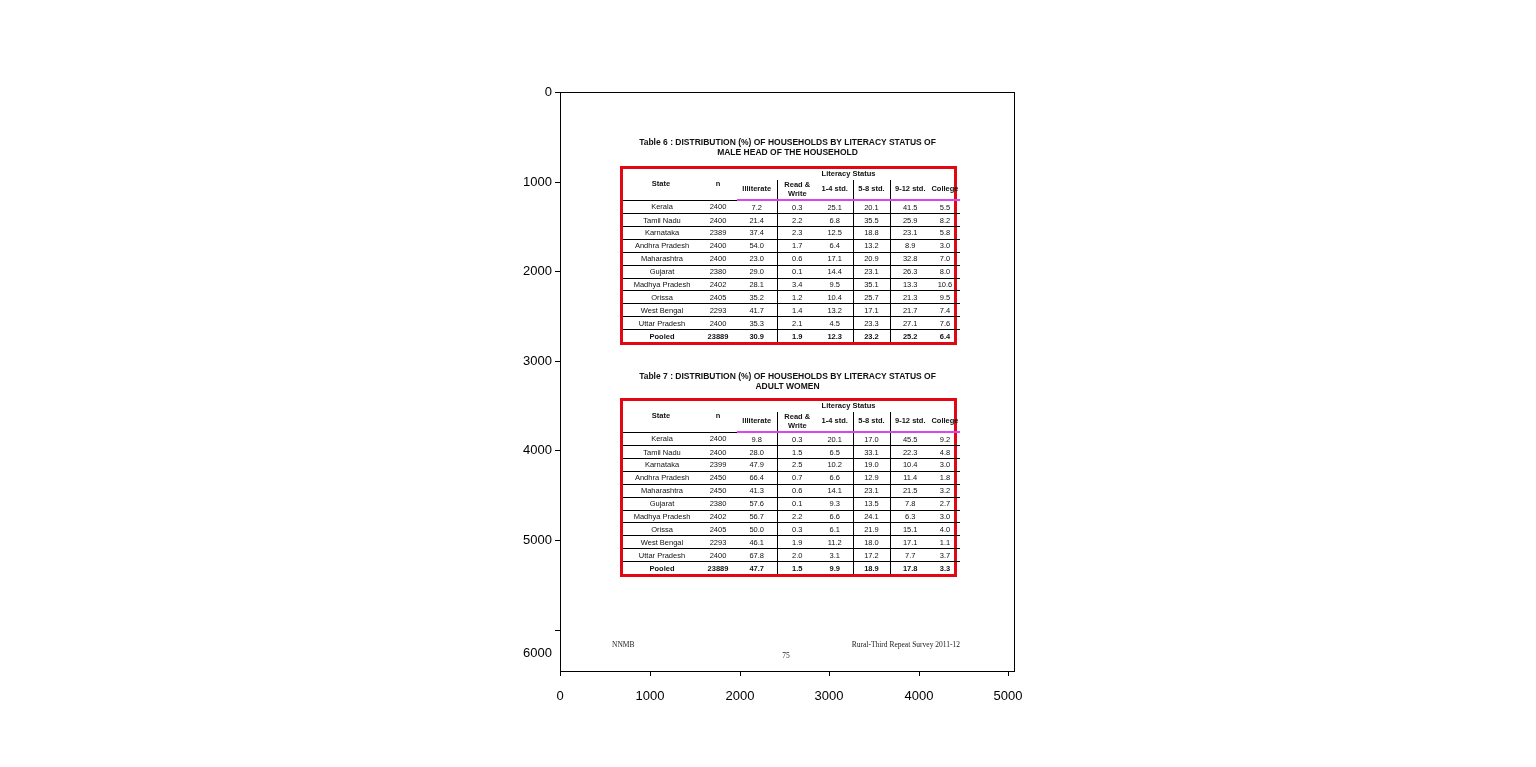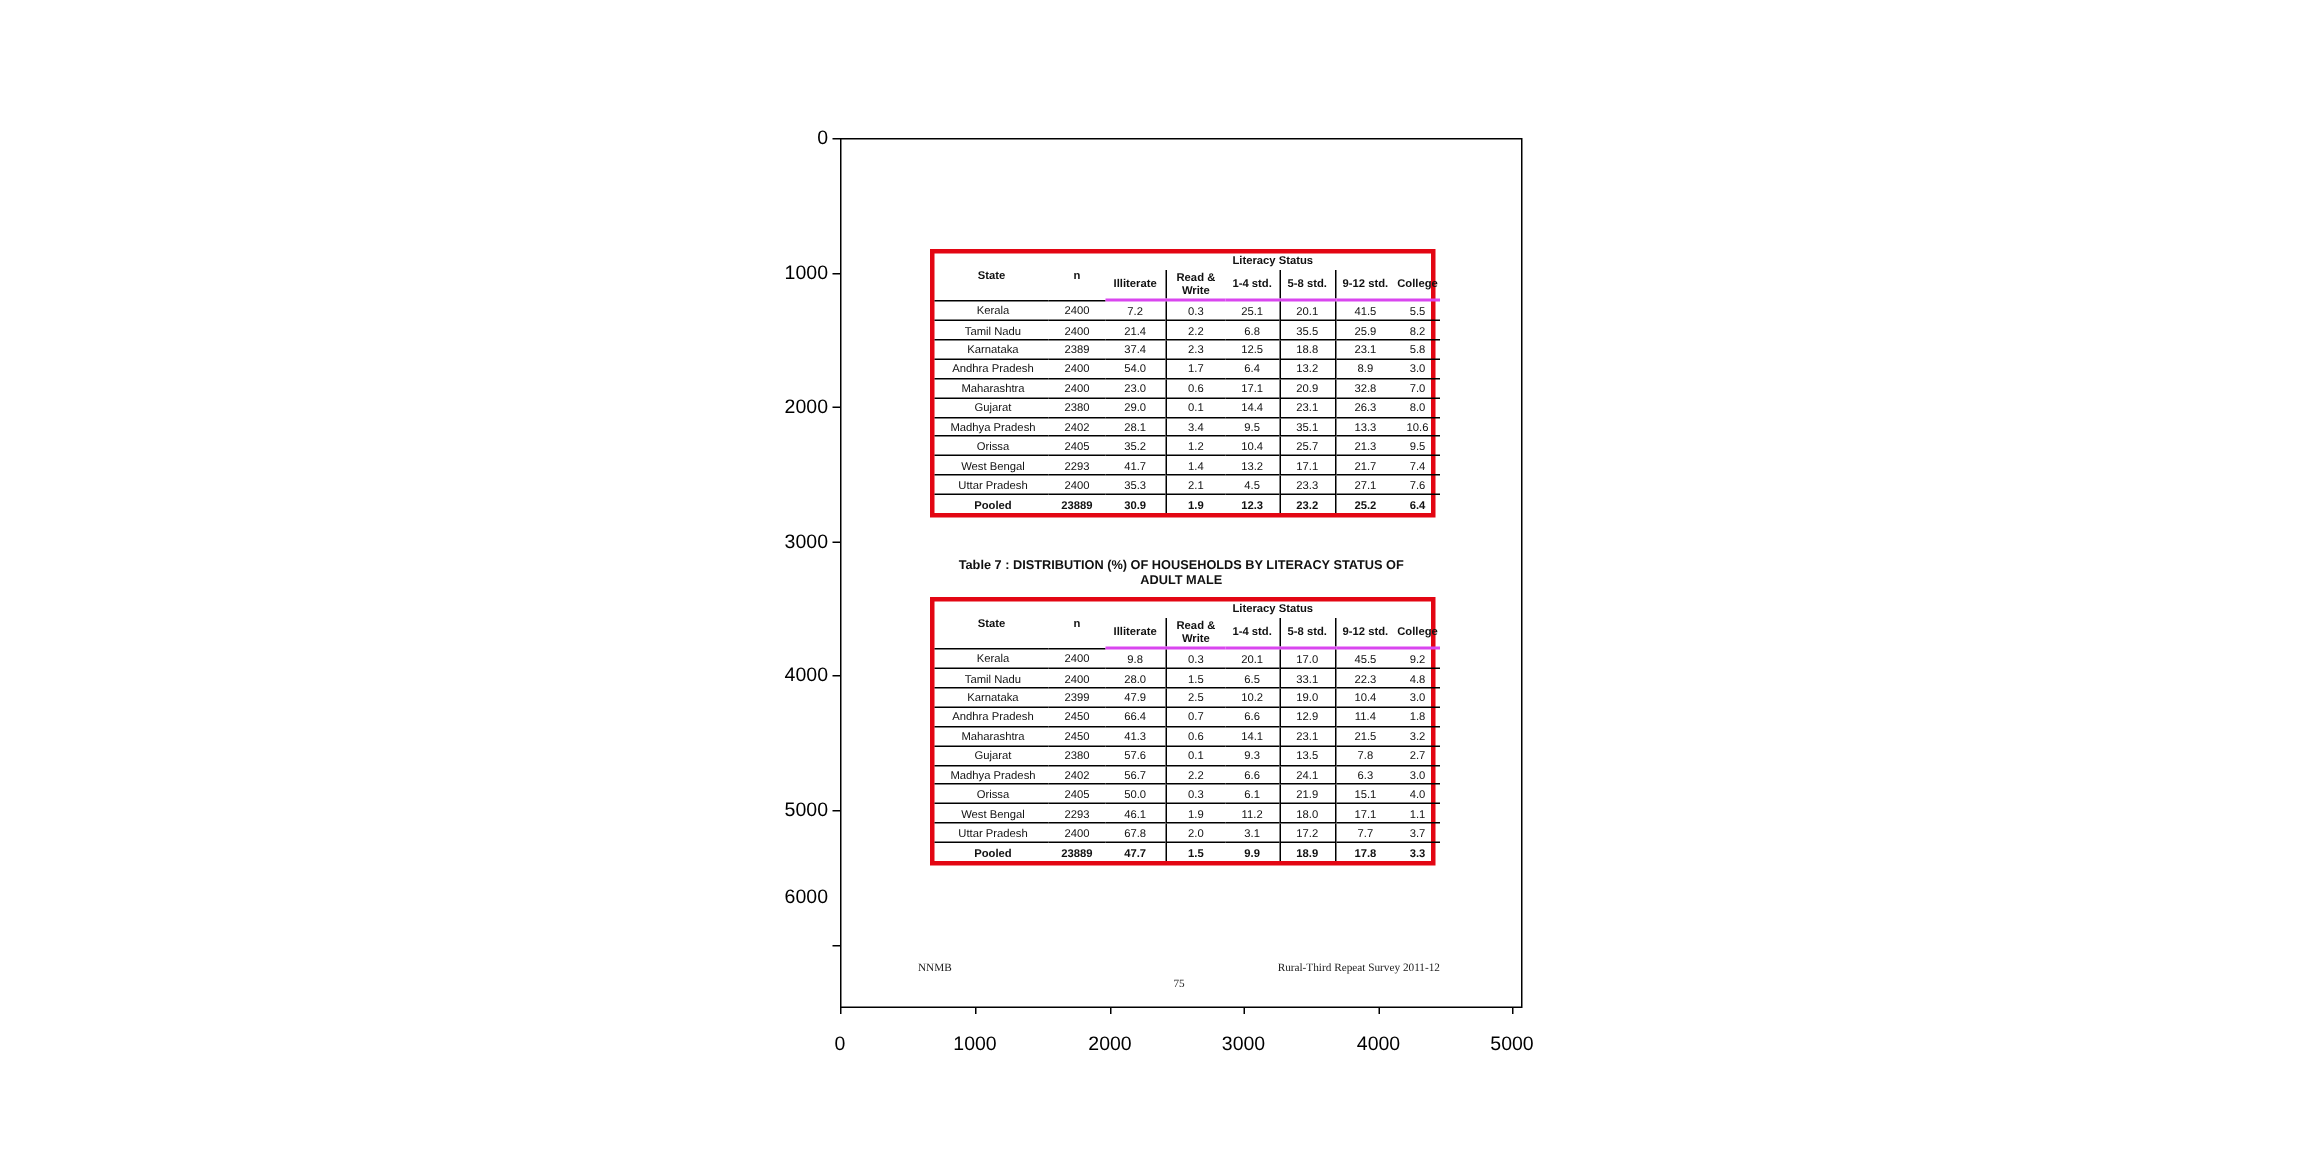--- a/index.html
+++ b/index.html
@@ -44,36 +44,40 @@
       <div class="tick-label ytick-label" style="left: 494px; top: 174px;">1000</div>
       <div class="tick-mark" style="left: 555px; top: 182px; width: 5px; height: 1px;"></div>
       <div class="tick-label ytick-label" style="left: 494px; top: 263px;">2000</div>
       <div class="tick-mark" style="left: 555px; top: 271px; width: 5px; height: 1px;"></div>
       <div class="tick-label ytick-label" style="left: 494px; top: 353px;">3000</div>
       <div class="tick-mark" style="left: 555px; top: 361px; width: 5px; height: 1px;"></div>
       <div class="tick-label ytick-label" style="left: 494px; top: 442px;">4000</div>
       <div class="tick-mark" style="left: 555px; top: 450px; width: 5px; height: 1px;"></div>
       <div class="tick-label ytick-label" style="left: 494px; top: 532px;">5000</div>
       <div class="tick-mark" style="left: 555px; top: 540px; width: 5px; height: 1px;"></div>
-      <div class="tick-label ytick-label" style="left: 494px; top: 590px;">6000</div>
+      <div class="tick-label ytick-label" style="left: 494px; top: 645px;">6000</div>
       <div class="tick-mark" style="left: 555px; top: 630px; width: 5px; height: 1px;"></div>
       <div class="tick-label xtick-label" style="left: 530px; top: 688px;">0</div>
       <div class="tick-mark" style="left: 560px; top: 672px; width: 1px; height: 4px;"></div>
       <div class="tick-label xtick-label" style="left: 620px; top: 688px;">1000</div>
       <div class="tick-mark" style="left: 650px; top: 672px; width: 1px; height: 4px;"></div>
       <div class="tick-label xtick-label" style="left: 710px; top: 688px;">2000</div>
       <div class="tick-mark" style="left: 740px; top: 672px; width: 1px; height: 4px;"></div>
       <div class="tick-label xtick-label" style="left: 799px; top: 688px;">3000</div>
       <div class="tick-mark" style="left: 829px; top: 672px; width: 1px; height: 4px;"></div>
       <div class="tick-label xtick-label" style="left: 889px; top: 688px;">4000</div>
       <div class="tick-mark" style="left: 919px; top: 672px; width: 1px; height: 4px;"></div>
       <div class="tick-label xtick-label" style="left: 978px; top: 688px;">5000</div>
       <div class="tick-mark" style="left: 1008px; top: 672px; width: 1px; height: 4px;"></div>
     </div>
 
+  <div class="doc-el doc-title" style="top:137px;">
+    <div>Table 6 : DISTRIBUTION (%) OF HOUSEHOLDS BY LITERACY STATUS OF</div>
+    <div>MALE HEAD OF THE HOUSEHOLD</div>
+  </div>
 
   <div class="doc-el red-box" style="left:620px;top:166px;width:337px;height:179px;">
     <table>
         <colgroup>
           <col style="width: 76px;">
           <col style="width: 38px;">
           <col style="width: 40px;">
           <col style="width: 40px;">
           <col style="width: 36px;">
           <col style="width: 37px;">
@@ -205,21 +209,21 @@
             <td class="vl">23.2</td>
             <td class="vl">25.2</td>
             <td>6.4</td>
           </tr>
         </tbody>
       </table>
   </div>
 
   <div class="doc-el doc-title" style="top:371px;">
     <div>Table 7 : DISTRIBUTION (%) OF HOUSEHOLDS BY LITERACY STATUS OF</div>
-    <div>ADULT MALE</div>
+    <div>ADULT WOMEN</div>
   </div>
 
   <div class="doc-el red-box" style="left:620px;top:398px;width:337px;height:179px;">
     <table>
         <colgroup>
           <col style="width: 76px;">
           <col style="width: 38px;">
           <col style="width: 40px;">
           <col style="width: 40px;">
           <col style="width: 36px;">

